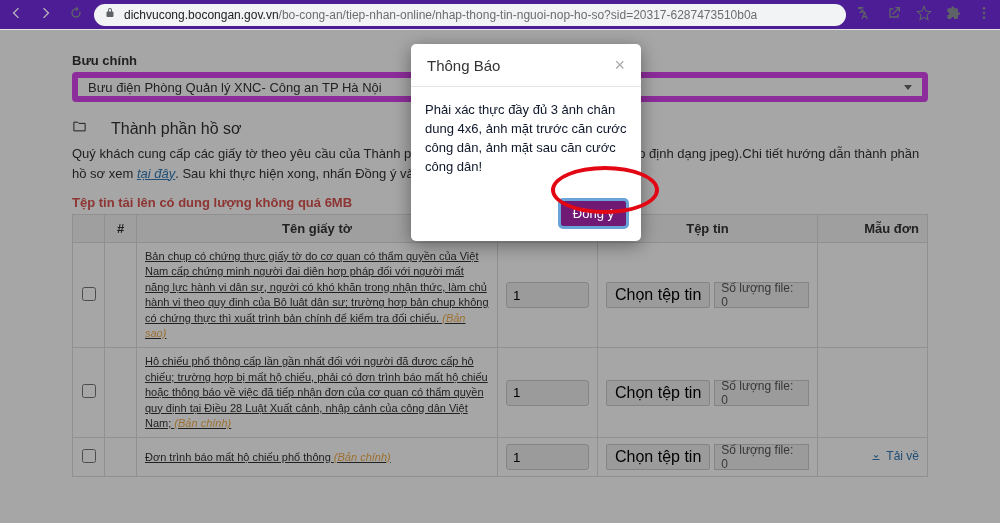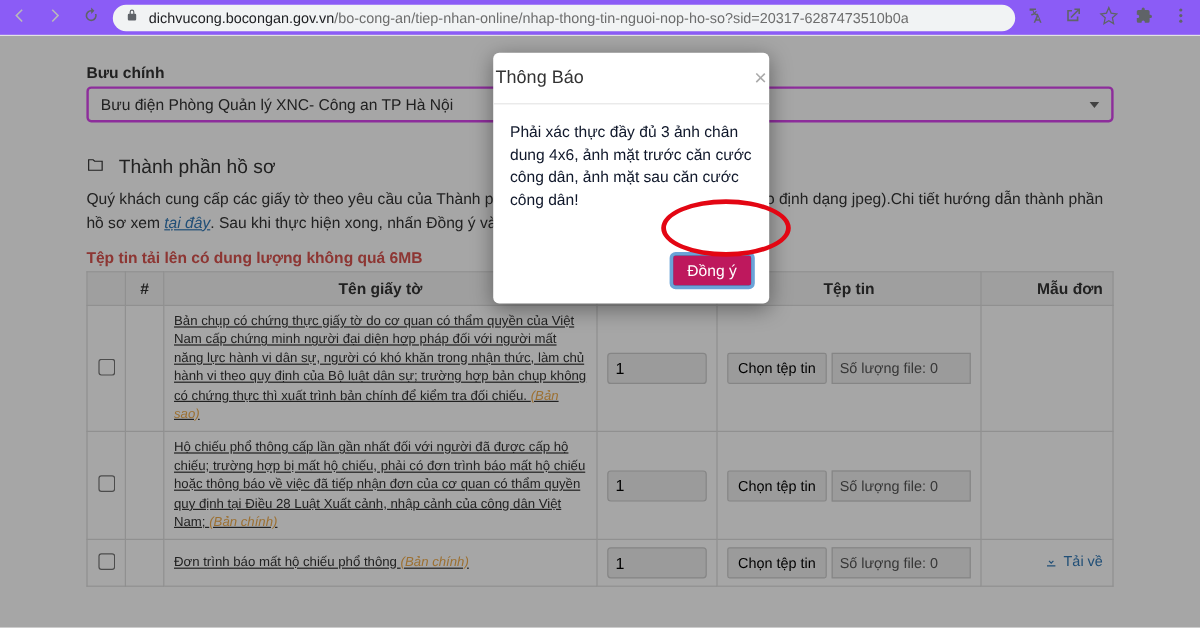--- a/index.html
+++ b/index.html
@@ -1,63 +1,63 @@
 <!DOCTYPE html>
 <html><head>
 <meta charset="utf-8">
 <style>
   * { box-sizing: border-box; margin: 0; padding: 0; }
   html, body { width: 1000px; height: 523px; overflow: hidden; font-family: Arial, Helvetica, sans-serif; font-size: 13px; color: #333; }
   
-  .chrome { height: 30px; background: #8b5cf6; border-bottom: 1px solid #e3e3e3; display: flex; align-items: center; padding: 0 8px; gap: 10px; }
+  .chrome { height: 30px; background: #4c1d95; border-bottom: 1px solid #e3e3e3; display: flex; align-items: center; padding: 0 8px; gap: 10px; }
   .chrome .nav-icons { display: flex; gap: 14px; align-items: center; }
   .chrome svg { width: 16px; height: 16px; fill: #5f6368; }
   .chrome .disabled svg { fill: #b9b9b9; }
   .addr { flex: 1; display: flex; align-items: center; background: #f1f3f4; border-radius: 14px; height: 22px; padding: 0 10px; gap: 8px; font-size: 12px; color: #202124; }
   .addr .lock svg { width: 12px; height: 12px; fill: #5f6368; }
   .addr-url { white-space: nowrap; overflow: hidden; }
   .addr-url .host { color: #202124; }
   .addr-url .path { color: #6d6d6d; }
   .right-icons { display: flex; gap: 14px; align-items: center; }
   
   .page { position: relative; height: 493px; background: #fff; padding: 4px 72px 0 72px; }
   .section-label { font-size: 13px; font-weight: bold; margin: 19px 0 4px 0; }
-  .dropdown { width: 100%; border: 2px solid #d946ef; border-radius: 4px; height: 30px; display: flex; align-items: center; padding: 0 10px; justify-content: space-between; background: #fff; }
+  .dropdown { width: 100%; border: 6px solid #d946ef; border-radius: 4px; height: 30px; display: flex; align-items: center; padding: 0 10px; justify-content: space-between; background: #fff; }
   .dropdown .caret { border-left: 4px solid transparent; border-right: 4px solid transparent; border-top: 5px solid #666; }
-  .subhead { display: flex; align-items: center; gap: 12px; font-size: 16px; color: #333; margin-top: 28px; }
+  .subhead { display: flex; align-items: flex-end; gap: 24px; font-size: 16px; color: #333; margin-top: 17px; }
   .subhead .folder svg { width: 15px; height: 15px; fill: #333; }
   .desc { font-size: 13px; color: #333; margin-top: 6px; line-height: 1.5; }
   .desc a { color: #337ab7; text-decoration: underline; font-style: italic; }
   .warn { color: #d9534f; font-size: 13px; margin-top: 12px; font-weight: bold; }
   table { width: 100%; border-collapse: collapse; margin-top: 4px; }
   th, td { border: 1px solid #ddd; padding: 6px 8px; vertical-align: middle; }
   th { background: #f5f5f5; text-align: center; font-weight: bold; font-size: 13px; }
   .col-check { width: 32px; text-align: center; }
   .col-num { width: 32px; text-align: center; }
   .col-qty { width: 100px; }
   .col-file { width: 220px; }
   .col-form { width: 110px; text-align: right; }
   td.docname { font-size: 11px; line-height: 1.4; text-decoration: underline; }
   td.docname .note { color: #f0ad4e; font-style: italic; }
   input.qty { width: 100%; height: 26px; border: 1px solid #ccc; border-radius: 3px; padding: 0 6px; background: #eee; }
   .filecell { display: flex; gap: 4px; align-items: center; }
-  .choose-btn { height: 26px; border: 1px solid #ccc; background: #efefef; border-radius: 2px; padding: 0 8px; font-size: 12px; }
+  .choose-btn { height: 26px; border: 1px solid #ccc; background: #efefef; border-radius: 2px; padding: 0 8px; font-size: 16px; }
   .file-status { flex: 1; height: 26px; border: 1px solid #ccc; background: #eee; border-radius: 0; padding: 0 6px; display: flex; align-items: center; font-size: 12px; color: #555; }
   .download { color: #337ab7; font-size: 12px; display: inline-flex; align-items: center; gap: 4px; text-decoration: none; }
   .download svg { width: 12px; height: 12px; fill: #337ab7; }
   input[type=checkbox] { width: 14px; height: 14px; }
   
   .overlay { position: absolute; inset: 0; background: rgba(0,0,0,0.35); }
   .modal { position: absolute; left: 411px; top: 14px; width: 230px; background: #fff; border-radius: 5px; box-shadow: 0 4px 18px rgba(0,0,0,0.4); }
-  .modal-header { padding: 12px 2px; border-bottom: 1px solid #e5e5e5; display: flex; justify-content: space-between; align-items: flex-start; }
+  .modal-header { padding: 12px 16px; border-bottom: 1px solid #e5e5e5; display: flex; justify-content: space-between; align-items: center; }
   .modal-title { font-size: 15px; color: #333; }
   .modal-close { color: #aaa; font-size: 18px; line-height: 1; background: none; border: none; }
   .modal-body { padding: 14px; font-size: 13px; color: #0f172a; line-height: 1.45; }
   .modal-footer { padding: 10px 14px 14px; display: flex; justify-content: flex-end; }
-  .btn-ok { background: #be185d; color: #fff; border: 1px solid #1b4f80; outline: 3px solid #6aa3d8; outline-offset: -1px; border-radius: 3px; padding: 5px 12px; font-size: 13px; margin-top: 12px; }
+  .btn-ok { background: #701a75; color: #fff; border: 1px solid #1b4f80; outline: 3px solid #6aa3d8; outline-offset: -1px; border-radius: 3px; padding: 5px 12px; font-size: 13px; }
   
   .ellipse { position: absolute; left: 551px; top: 136px; width: 108px; height: 48px; border: 4px solid #e30613; border-radius: 50%; pointer-events: none; }
 </style>
 </head>
 <body>
 
 <div class="chrome">
   <div class="nav-icons">
     <span class="disabled"><svg viewBox="0 0 24 24">
           <path d="M15 4l-8 8 8 8 1.4-1.4L9.8 12l6.6-6.6z"></path>

